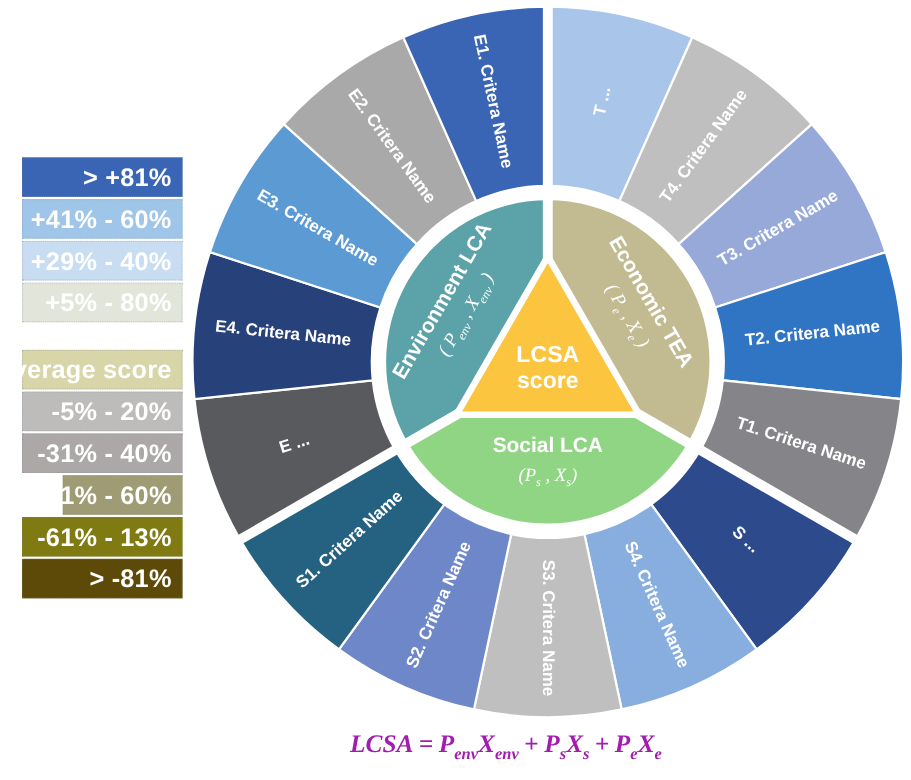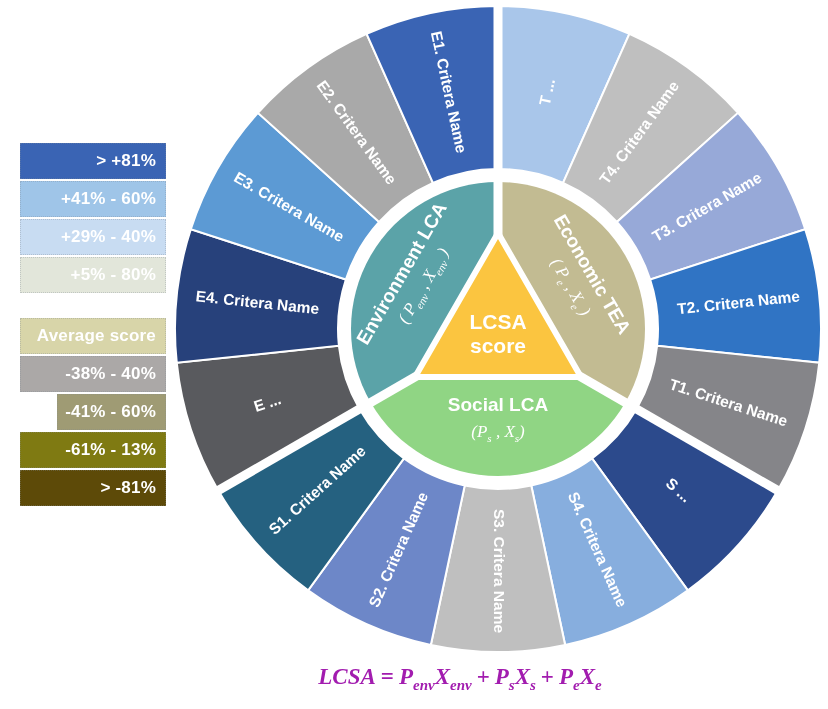--- a/index.html
+++ b/index.html
@@ -3,21 +3,21 @@
 <meta charset="utf-8">
 <style>
   html,body{margin:0;padding:0;background:#ffffff;}
   body{width:828px;height:709px;font-family:"Liberation Sans",sans-serif;}
   .figure{position:relative;width:828px;height:709px;overflow:hidden;background:#fff;}
 
   
   .legend{position:absolute;left:20px;top:143px;width:146px;display:flex;flex-direction:column;gap:2px;}
   .leg-row{height:36px;box-sizing:border-box;display:flex;align-items:center;justify-content:flex-end;
            padding-right:9px;border:1px dotted rgba(130,140,150,0.35);}
-  .leg-row span{color:#ffffff;font-size:17px;font-weight:700;letter-spacing:.2px;white-space:nowrap;}
+  .leg-row span{color:#ffffff;font-size:23px;font-weight:700;letter-spacing:.2px;white-space:nowrap;}
 
   
   svg.chart{position:absolute;left:0;top:0;}
   .seg-label{fill:#ffffff;font-size:15.5px;font-weight:600;font-family:"Liberation Sans",sans-serif;
              text-anchor:middle;dominant-baseline:middle;}
   .sector-name{fill:#ffffff;font-size:19px;font-weight:600;font-family:"Liberation Sans",sans-serif;text-anchor:middle;}
   .sector-math{fill:#ffffff;font-size:17px;font-style:italic;font-family:"Liberation Serif",serif;text-anchor:middle;}
   .center-text{fill:#ffffff;font-size:21px;font-weight:600;font-family:"Liberation Sans",sans-serif;text-anchor:middle;}
 
   
@@ -41,22 +41,25 @@
       </div>
       <div class="leg-row" style="background: rgb(200, 220, 242);">
         <span>+29% - 40%</span>
       </div>
       <div class="leg-row" style="background: rgb(226, 230, 218);">
         <span>+5% - 80%</span>
       </div>
       <div class="leg-row" style="background: rgb(216, 213, 169); margin-top: 23px;">
         <span>Average score</span>
       </div>
+      <div class="leg-row" style="background: rgb(189, 188, 186);">
+        <span>-5% - 20%</span>
+      </div>
       <div class="leg-row" style="background: rgb(171, 168, 167);">
-        <span>-38% - 40%</span>
+        <span>-31% - 40%</span>
       </div>
       <div class="leg-row" style="background: rgb(159, 155, 116); margin-left: 37px;">
         <span>-41% - 60%</span>
       </div>
       <div class="leg-row" style="background: rgb(127, 122, 18);">
         <span>-61% - 13%</span>
       </div>
       <div class="leg-row" style="background: rgb(93, 74, 8);">
         <span>&gt; -81%</span>
       </div>

